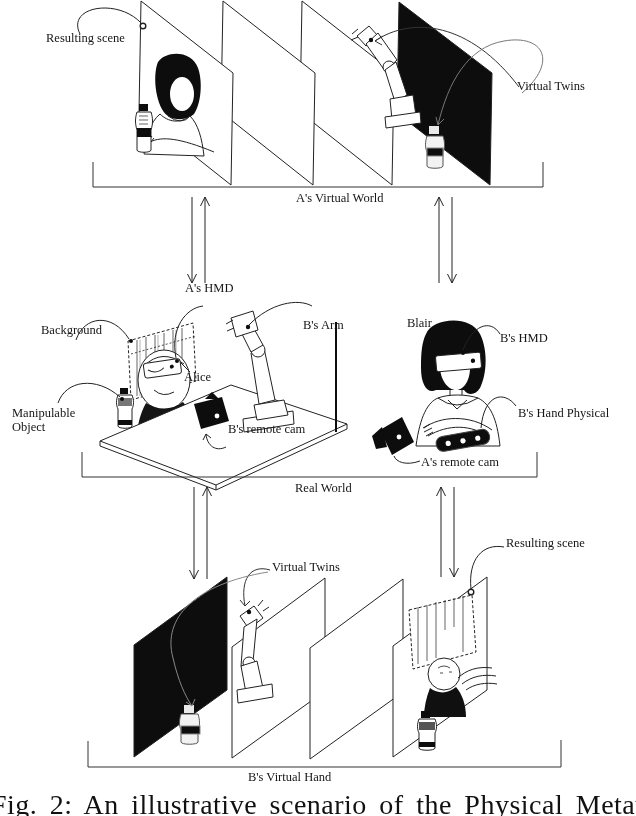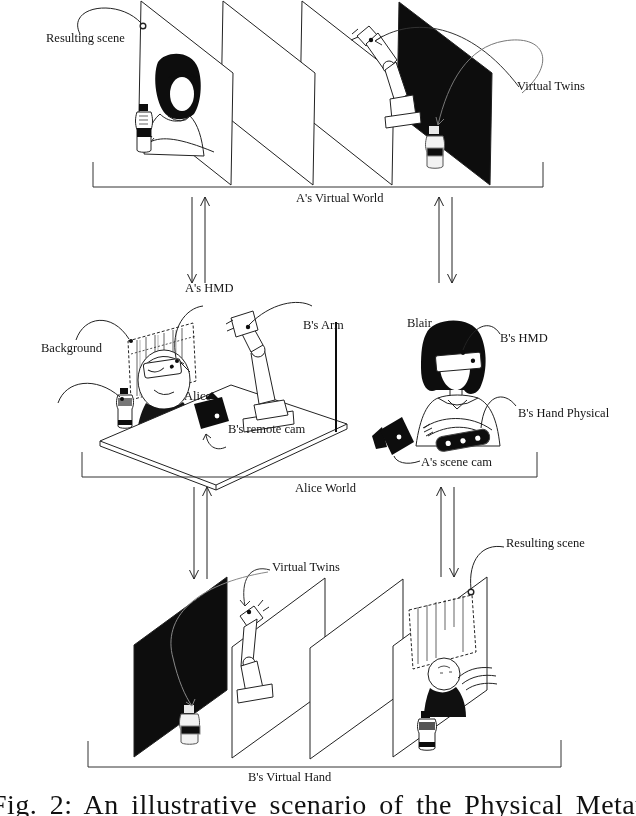--- a/index.html
+++ b/index.html
@@ -240,26 +240,27 @@
 </svg>
 
 <div class="lbl" style="left:46px;top:31px">Resulting scene</div>
 <div class="lbl" style="left:517px;top:79px">Virtual Twins</div>
 <div class="lbl" style="left:296px;top:191px">A's Virtual World</div>
 
 <div class="lbl" style="left:185px;top:281px">A's HMD</div>
 <div class="lbl" style="left:303px;top:318px">B's Arm</div>
 <div class="lbl" style="left:407px;top:316px">Blair</div>
 <div class="lbl" style="left:500px;top:331px">B's HMD</div>
-<div class="lbl" style="left:41px;top:341px">Background</div>
-<div class="lbl" style="left:184px;top:389px">Alice</div>
+<div class="lbl" style="left:41px;top:323px">Background</div>
+<div class="lbl" style="left:184px;top:370px">Alice</div>
+<div class="lbl wrap" style="left:12px;top:406px;width:86px">Manipulable Object</div>
 <div class="lbl" style="left:228px;top:422px">B's remote cam</div>
 <div class="lbl" style="left:518px;top:406px">B's Hand Physical</div>
-<div class="lbl" style="left:421px;top:455px">A's scene cam</div>
-<div class="lbl" style="left:295px;top:481px">Alice World</div>
+<div class="lbl" style="left:421px;top:455px">A's remote cam</div>
+<div class="lbl" style="left:295px;top:481px">Real World</div>
 
 <div class="lbl" style="left:272px;top:560px">Virtual Twins</div>
 <div class="lbl" style="left:506px;top:536px">Resulting scene</div>
 <div class="lbl" style="left:248px;top:770px">B's Virtual Hand</div>
 
 <div class="caption">Fig. 2: An illustrative scenario of the Physical Metaverse</div>
 
 </div>
 
 </body></html>

